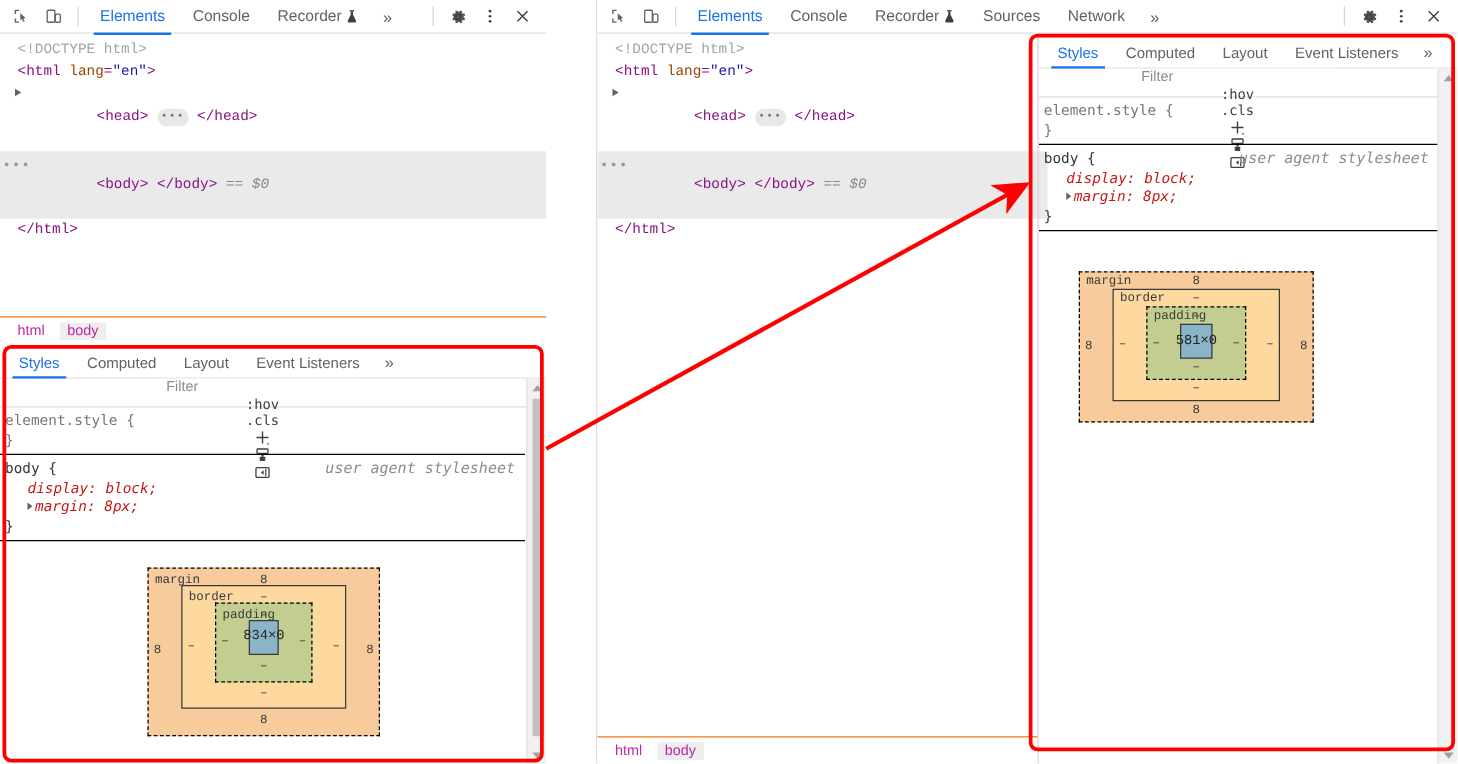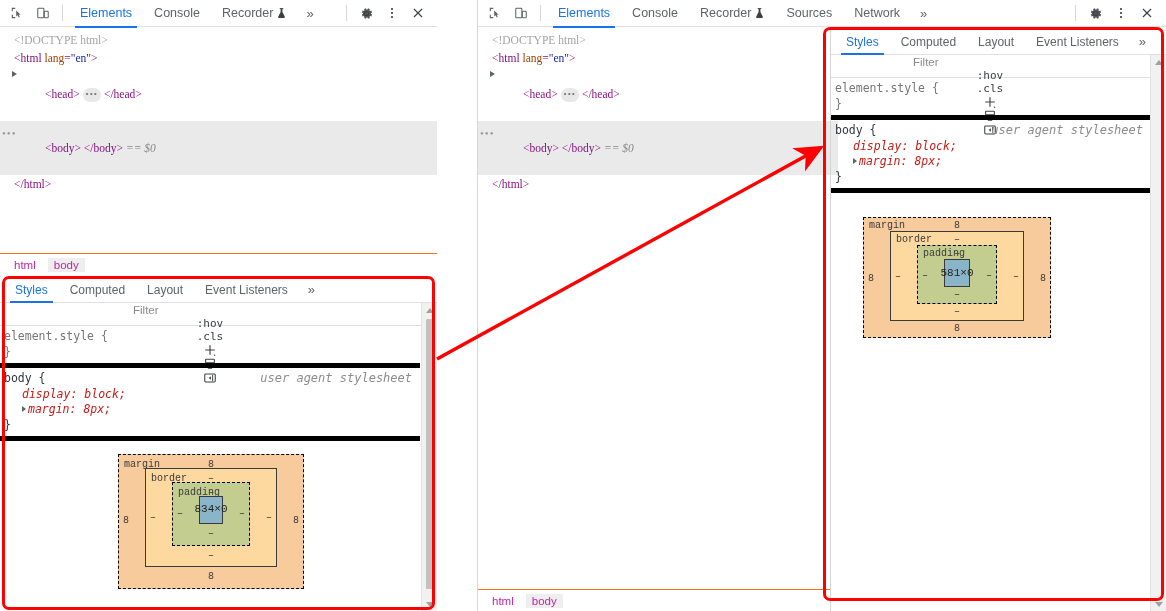--- a/index.html
+++ b/index.html
@@ -39,21 +39,21 @@
   .tb-tab.active { color:#1a73e8; }
   .tb-tab.active:after {
     content:""; position:absolute; left:6px; right:6px; bottom:0;
     height:2px; background:#1a73e8;
   }
   .tb-right { margin-left:auto; display:flex; align-items:center; padding-right:6px; }
   .chev { font-size:13px; color:#5f6368; padding:0 9px; }
 
   
   .dom {
-    font-family:Liberation Serif, serif;
+    font-family:Liberation Mono, monospace;
     font-size:11.5px;
     line-height:18px;
     padding:4px 0 0 0;
     color:#881280;
   }
   .dom-line { padding-left:14px; white-space:pre; position:relative; }
   .dom-line.sel { background:#eaeaea; }
   .tag { color:#881280; }
   .attr { color:#994500; }
   .val { color:#1a1aa6; }
@@ -101,21 +101,21 @@
     background:#fff; font-size:11.5px; color:#333;
     font-family:"Liberation Sans", sans-serif;
   }
   .filter-input::placeholder { color:#8a8a8a; }
   .fb-btn { font-size:11px; color:#3c4043; padding:0 5px;
             font-family:"DejaVu Sans Mono", monospace; }
   .fb-ic { padding:0 5px; color:#5f6368; display:flex; align-items:center; }
 
   .css-body { font-family:"DejaVu Sans Mono", monospace; font-size:11.5px;
               line-height:15.5px; color:#303942; }
-  .rule { padding:3px 0 3px 4px; border-bottom:5px solid #000000; position:relative; }
+  .rule { padding:3px 0 3px 4px; border-bottom:1px solid #000000; position:relative; }
   .sel-name { color:#303942; }
   .sel-name.plain { font-style:normal; color:#777; }
   .prop { color:#c41a16; font-style:italic; padding-left:18px; display:block;}
   .origin { position:absolute; right:8px; top:3px; font-style:italic; color:#8c8c8c; font-size:12px; }
   .arrow-r { display:inline-block; width:0;height:0;
     border-left:4px solid #5f6368; border-top:3px solid transparent;
     border-bottom:3px solid transparent; vertical-align:1px; margin-right:2px;}
 
   
   .boxmodel { font-family:Liberation Mono, monospace; font-size:10px; color:#3a3a3a; }

